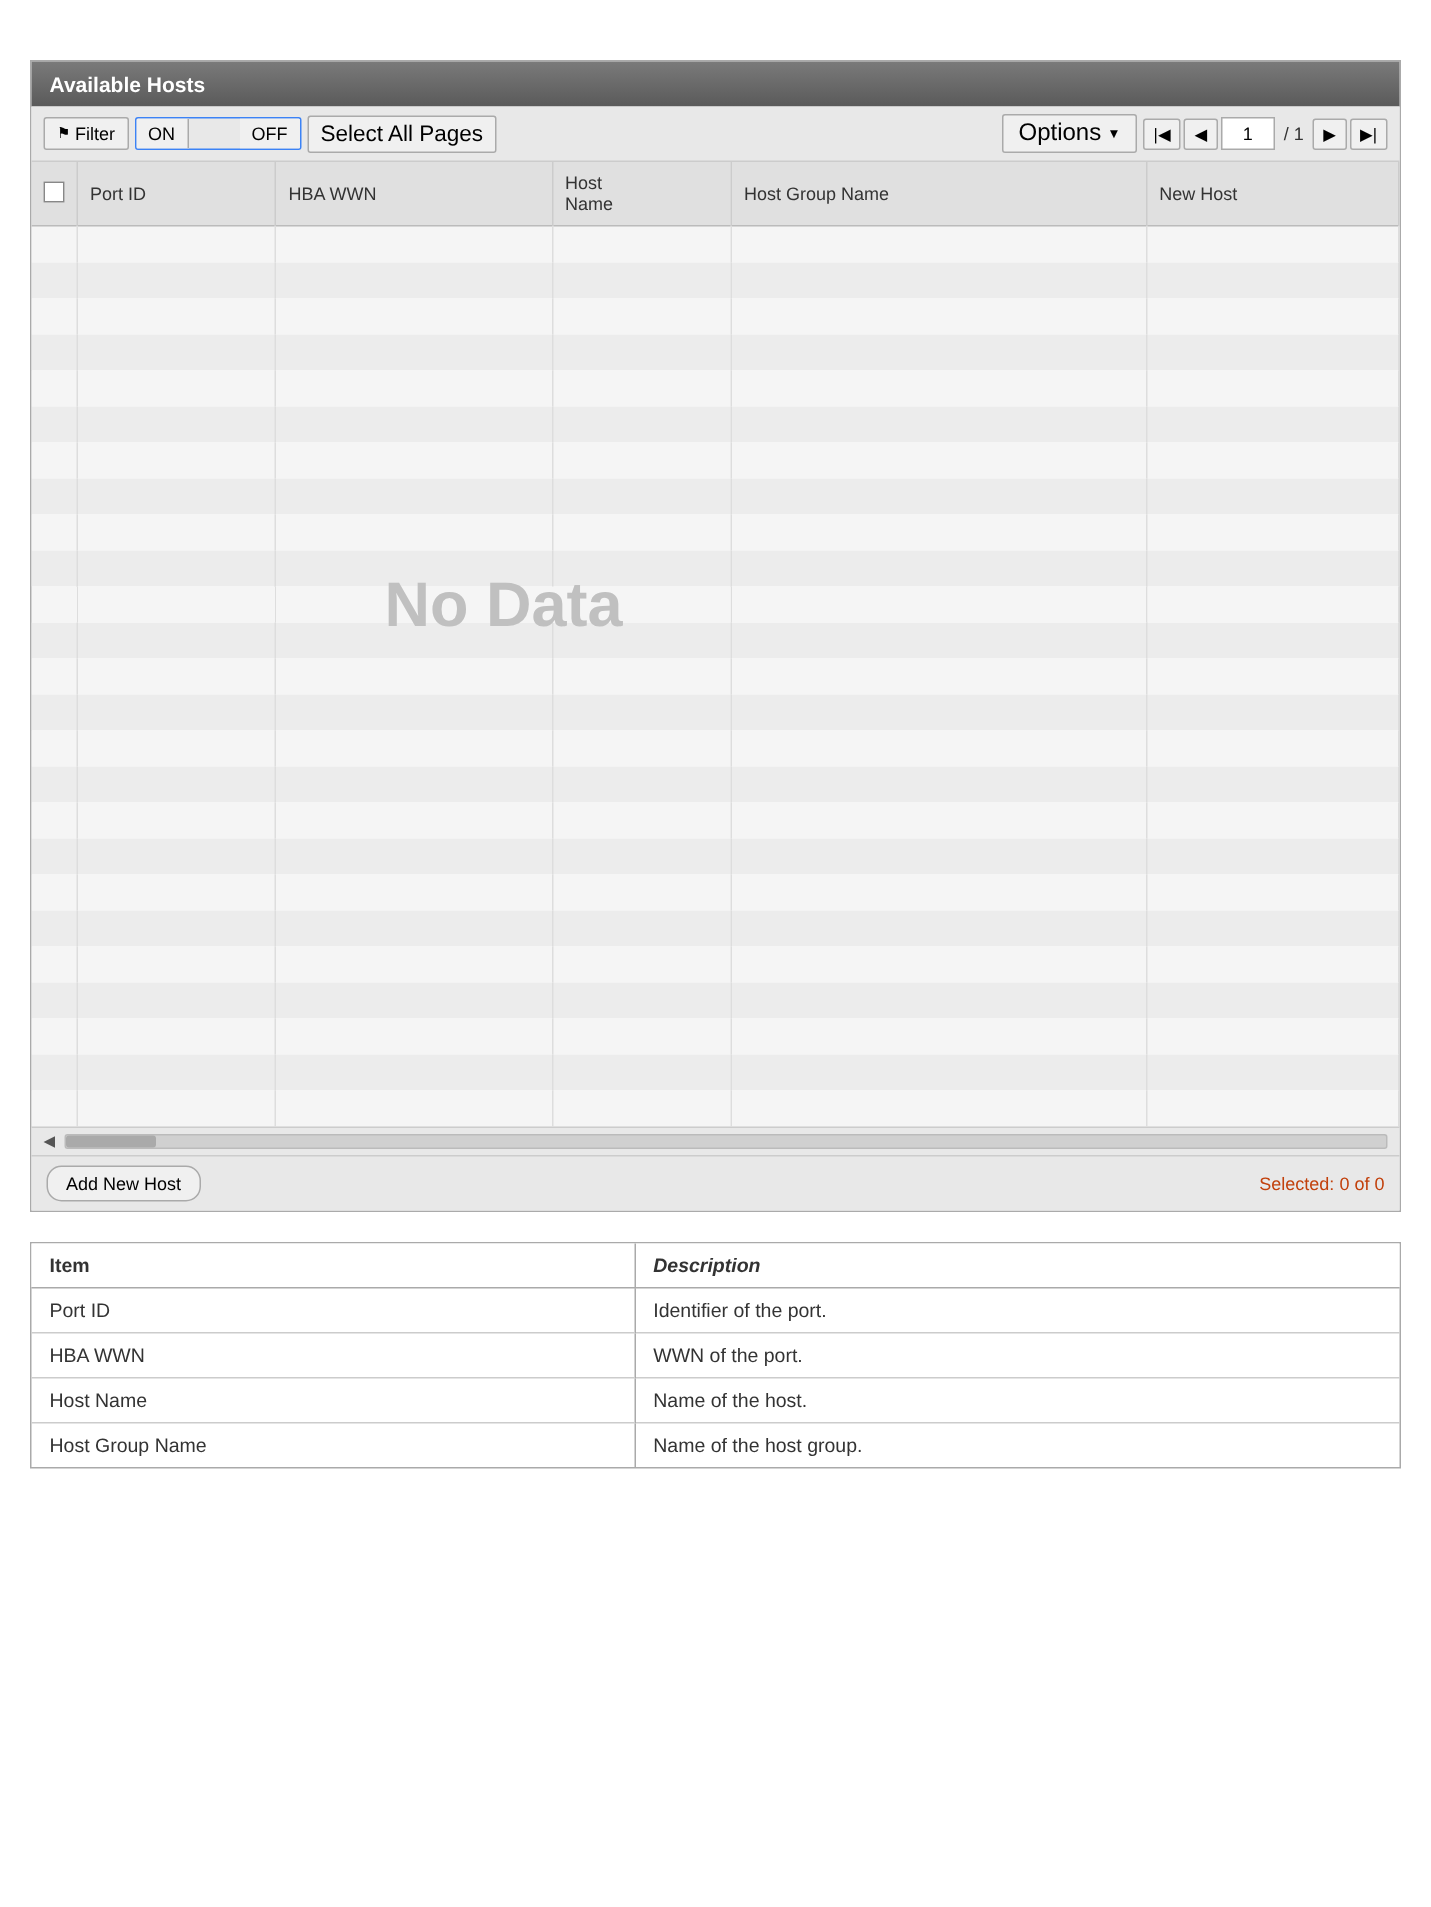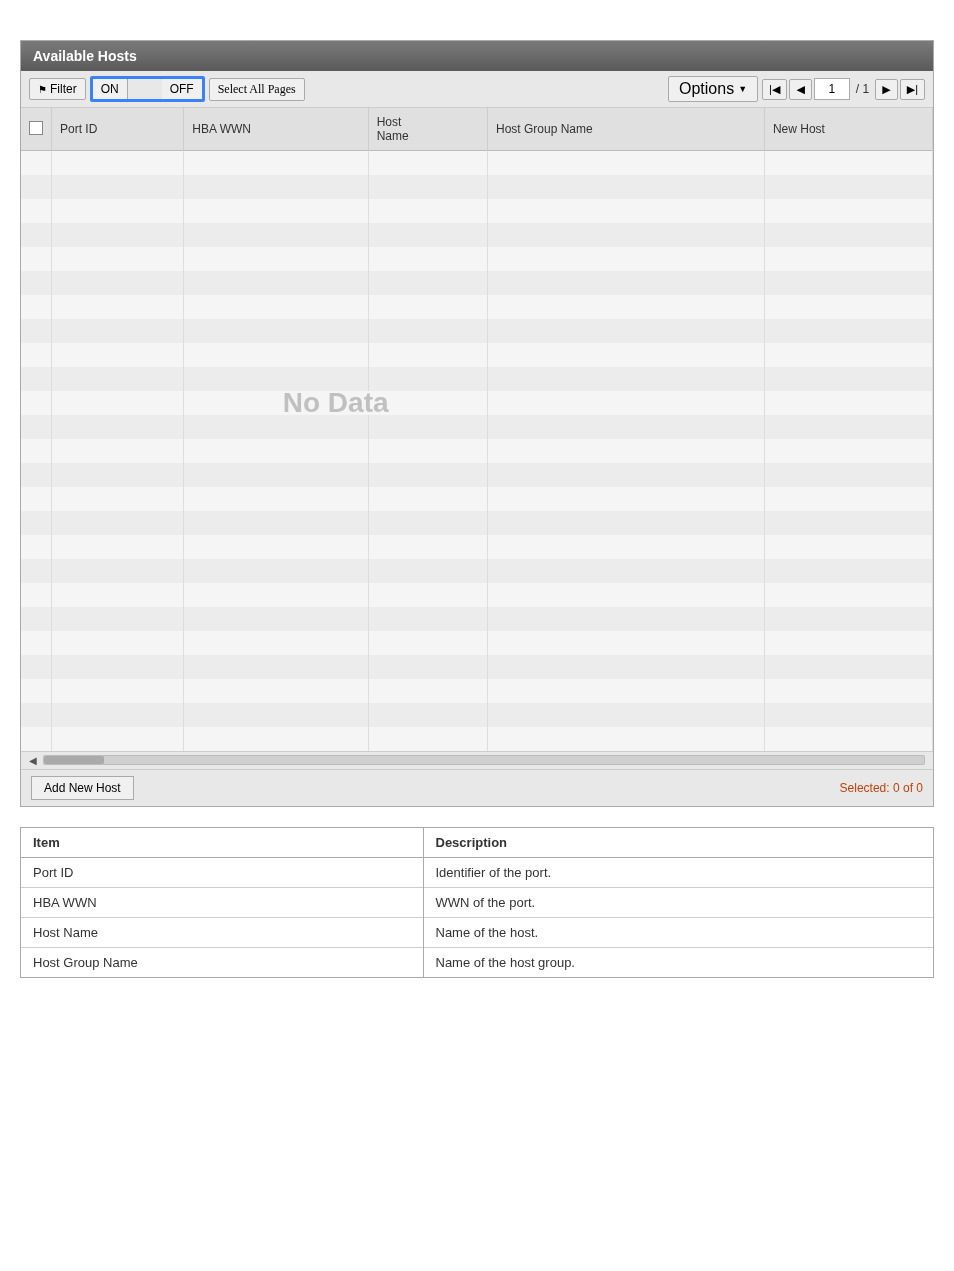--- a/index.html
+++ b/index.html
@@ -38,46 +38,45 @@
       padding: 5px 8px;
       display: flex;
       align-items: center;
       gap: 4px;
     }
 
     .toolbar-btn {
       background: #f0f0f0;
       border: 1px solid #aaa;
       padding: 3px 8px;
-      font-size: 12px;
+      font-size: 15px;
       cursor: pointer;
       border-radius: 2px;
       white-space: nowrap;
-      font-family: Liberation Serif, serif;
     }
 
     .filter-btn {
       display: flex;
       align-items: center;
       gap: 3px;
       background: #f0f0f0;
       border: 1px solid #aaa;
       padding: 3px 8px;
       font-size: 12px;
       cursor: pointer;
       border-radius: 2px;
     }
 
     .filter-icon {
       font-size: 10px;
     }
 
     .on-off-group {
       display: flex;
-      border: 3px solid #3b82f6;
+      border: 1px solid #3b82f6;
       border-radius: 2px;
       overflow: hidden;
     }
 
     .on-off-group .on-btn {
       background: #f0f0f0;
       border: none;
       border-right: 1px solid #aaa;
       padding: 3px 8px;
       font-size: 12px;
@@ -192,21 +191,21 @@
 
     .no-data-overlay {
       position: relative;
     }
 
     .no-data-text {
       position: absolute;
       top: 50%;
       left: 50%;
       transform: translate(-50%, -50%);
-      font-size: 28px;
+      font-size: 42px;
       color: #c0c0c0;
       font-weight: bold;
       pointer-events: none;
       white-space: nowrap;
       z-index: 2;
     }
 
     .table-container {
       position: relative;
     }
@@ -255,21 +254,21 @@
       align-items: center;
       justify-content: space-between;
     }
 
     .add-new-host-btn {
       background: #f0f0f0;
       border: 1px solid #aaa;
       padding: 4px 12px;
       font-size: 12px;
       cursor: pointer;
-      border-radius: 0;
+      border-radius: 10px;
     }
 
     .selected-info {
       font-size: 12px;
       color: #c2410c;
     }
 
     
     .desc-table-wrapper {
       border: 1px solid #aaa;
@@ -289,20 +288,21 @@
       padding: 7px 12px;
       text-align: left;
       font-weight: bold;
       font-size: 13px;
       border-bottom: 1px solid #aaa;
       border-right: 1px solid #aaa;
     }
 
     .desc-table thead th:last-child {
       border-right: none;
+      font-style: italic;
     }
 
     .desc-table tbody tr {
       border-bottom: 1px solid #ccc;
     }
 
     .desc-table tbody td {
       padding: 7px 12px;
       font-size: 13px;
       border-right: 1px solid #aaa;

